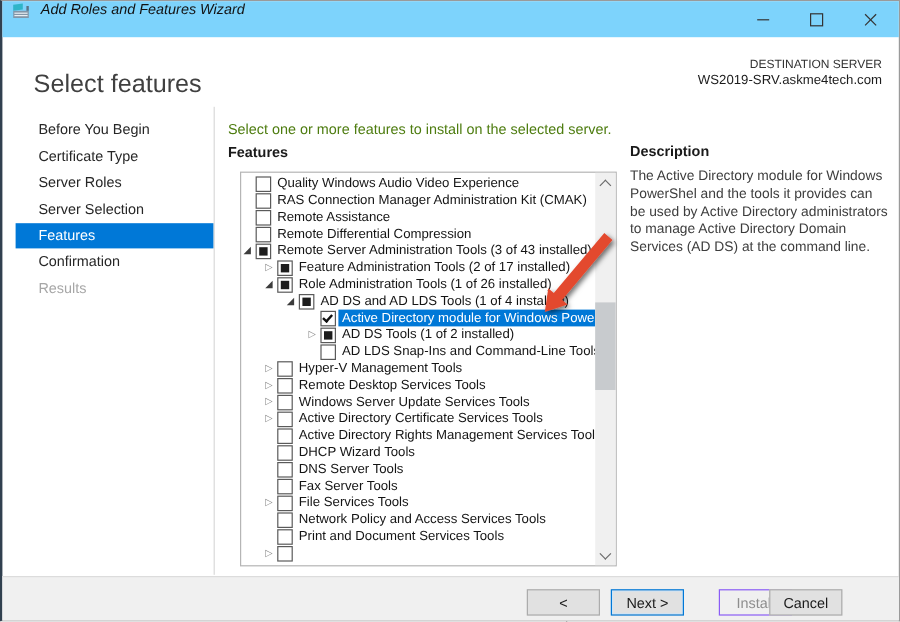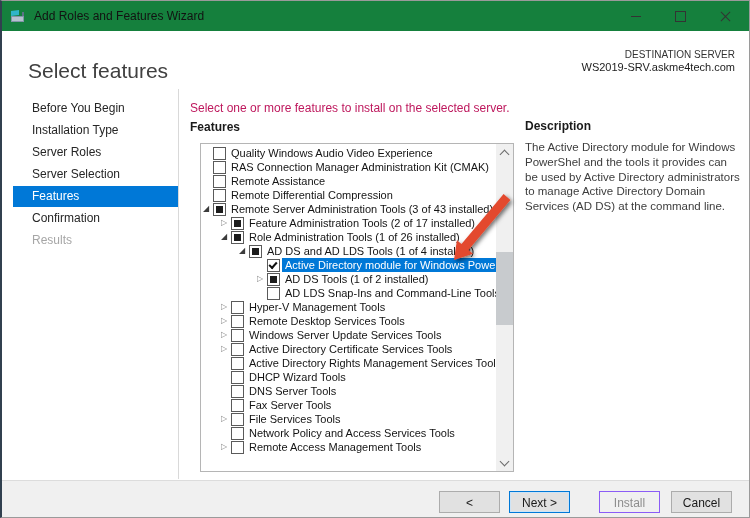--- a/index.html
+++ b/index.html
@@ -1,21 +1,21 @@
 <!DOCTYPE html>
 <html><head>
 <meta charset="utf-8">
 <style>
   html,body{margin:0;padding:0;}
   body{width:750px;height:518px;position:relative;overflow:hidden;
        font-family:"Liberation Sans","DejaVu Sans",sans-serif;background:#fff;}
   .window{position:absolute;inset:0;background:#fff;border:1px solid #9a9a9a;border-left:2px solid #31404f;}
 
   
-  .titlebar{position:absolute;top:0;left:0;right:0;height:30px;display:flex;align-items:center;padding-left:8px;background:#15803d;}
+  .titlebar{position:absolute;top:0;left:0;right:0;height:30px;display:flex;align-items:flex-start;padding-left:8px;background:#7dd3fc;font-style:italic;}
   .title-icon{width:16px;height:16px;margin-right:8px;flex:none;}
   .title-text{font-size:12px;color:#121212;}
   .win-controls{position:absolute;right:1px;top:0;height:30px;display:flex;}
   .win-btn{width:45px;height:30px;display:flex;align-items:center;justify-content:center;}
   .ico-min{width:10px;height:1px;background:#333;}
   .ico-max{width:9px;height:9px;border:1px solid #333;}
   .ico-close{position:relative;width:11px;height:11px;}
   .ico-close::before,.ico-close::after{content:"";position:absolute;left:-1px;top:5px;width:13px;height:1px;background:#333;}
   .ico-close::before{transform:rotate(45deg);}
   .ico-close::after{transform:rotate(-45deg);}
@@ -27,21 +27,21 @@
   .dest-host{font-size:11px;color:#1c1c1c;}
 
   
   .sidebar{position:absolute;left:11px;top:97px;width:165px;}
   .side-item{height:21px;line-height:21px;padding-left:19px;font-size:12px;color:#262626;margin-bottom:1px;}
   .side-item.selected{background:#0078d7;color:#fff;}
   .side-item.disabled{color:#a6a6a6;}
   .vsep{position:absolute;left:176px;top:88px;height:390px;width:1px;background:#d9d9d9;}
 
   
-  .instruction{position:absolute;left:188px;top:88px;font-size:12px;color:#be185d;}
+  .instruction{position:absolute;left:188px;top:88px;font-size:12px;color:#4d7c0f;}
   .list-label{position:absolute;left:188px;top:119px;font-size:12px;font-weight:bold;color:#1a1a1a;}
   .listbox{position:absolute;left:198px;top:142px;width:312px;height:327px;border:1px solid #b5b5b5;background:#fff;}
   .tree{position:absolute;top:2px;left:0;right:17px;}
   .tree-row{display:flex;align-items:center;height:14px;}
   .expander{flex:none;width:10px;font-size:8px;line-height:14px;color:#8a8a8a;font-family:"DejaVu Sans",sans-serif;}
   .expander.expanded{color:#3c3c3c;}
   .cb{flex:none;width:11px;height:11px;border:1px solid #5a5a5a;background:#fff;position:relative;}
   .cb.indeterminate::after{content:"";position:absolute;inset:2px;background:#1d1d1d;}
   .cb.checked::after{content:"";position:absolute;left:1px;top:2px;width:6px;height:3px;
       border-left:2px solid #111;border-bottom:2px solid #111;transform:rotate(-48deg);}
@@ -66,21 +66,21 @@
 
   
   .footer{position:absolute;left:0;right:0;bottom:0;height:36px;background:#f0f0f0;border-top:1px solid #dcdcdc;}
   .btn{position:absolute;top:10px;height:22px;width:61px;font-size:12px;line-height:20px;text-align:center;
        background:#e1e1e1;border:1px solid #acacac;color:#1a1a1a;}
   .btn.default{border:1px solid #0078d7;box-shadow:inset 0 0 0 1px #cde4f7;}
   .btn.disabled{background:#f0f0f0;border:1px solid #8b5cf6;color:#8d8d8d;}
   .btn-previous{left:437px;}
   .btn-next{left:507px;}
   .btn-install{left:597px;}
-  .btn-cancel{left:669px;}
+  .btn-cancel{left:639px;}
 </style>
 </head>
 <body>
 
 <div class="window">
 
   <div class="titlebar">
     <svg class="title-icon" viewBox="0 0 16 16">
       <polygon points="1,3 9,2 9,7 1,8" fill="#2fb5c8"></polygon>
       <rect x="1" y="8" width="13" height="6" fill="#8296a8"></rect>
@@ -103,21 +103,21 @@
   </div>
 
   <h1 class="page-title">Select features</h1>
   <div class="dest">
     <div class="dest-label">DESTINATION SERVER</div>
     <div class="dest-host">WS2019-SRV.askme4tech.com</div>
   </div>
 
   <nav class="sidebar" id="sidebar">
       <div class="side-item normal">Before You Begin</div>
-      <div class="side-item normal">Installation Type</div>
+      <div class="side-item normal">Certificate Type</div>
       <div class="side-item normal">Server Roles</div>
       <div class="side-item normal">Server Selection</div>
       <div class="side-item selected">Features</div>
       <div class="side-item normal">Confirmation</div>
       <div class="side-item disabled">Results</div>
     </nav>
   <div class="vsep"></div>
 
   <p class="instruction">Select one or more features to install on the selected server.</p>
   <div class="list-label">Features</div>
@@ -223,23 +223,27 @@
           <span class="expander">▷</span>
           <span class="cb unchecked"></span>
           <span class="tree-label">File Services Tools</span>
         </div>
         <div class="tree-row" style="padding-left: 20px;">
           <span class="expander"></span>
           <span class="cb unchecked"></span>
           <span class="tree-label">Network Policy and Access Services Tools</span>
         </div>
         <div class="tree-row" style="padding-left: 20px;">
-          <span class="expander">▷</span>
-          <span class="cb unchecked"></span>
-          <span class="tree-label">Remote Access Management Tools</span>
+          <span class="expander"></span>
+          <span class="cb unchecked"></span>
+          <span class="tree-label">Print and Document Services Tools</span>
+        </div>
+        <div class="tree-row" style="padding-left: 20px;">
+          <span class="expander">▷</span>
+          <span class="cb unchecked"></span>
         </div>
       </div>
     <div class="scrollbar">
       <div class="sb-btn sb-up">
           <span class="chev up"></span>
         </div>
       <div class="sb-thumb"></div>
       <div class="sb-btn sb-down">
           <span class="chev down"></span>
         </div>

